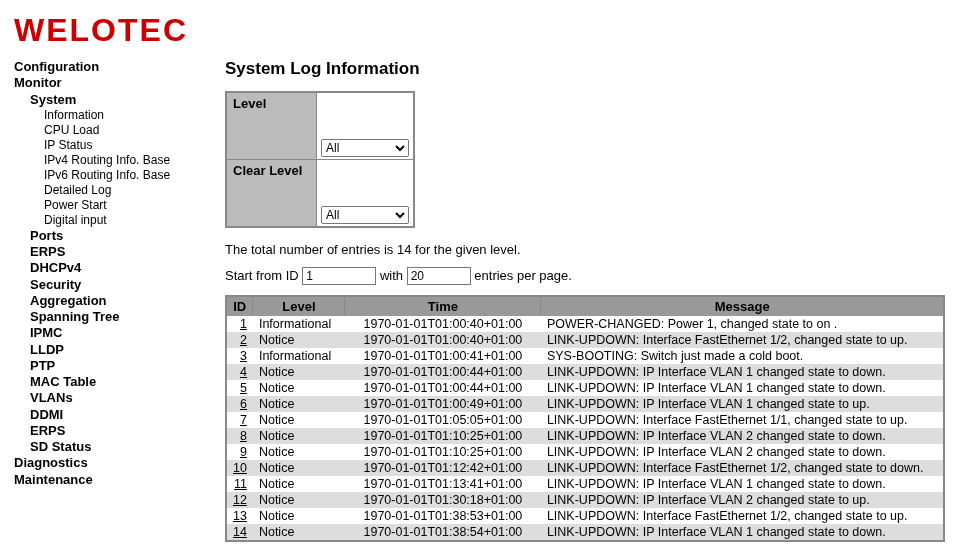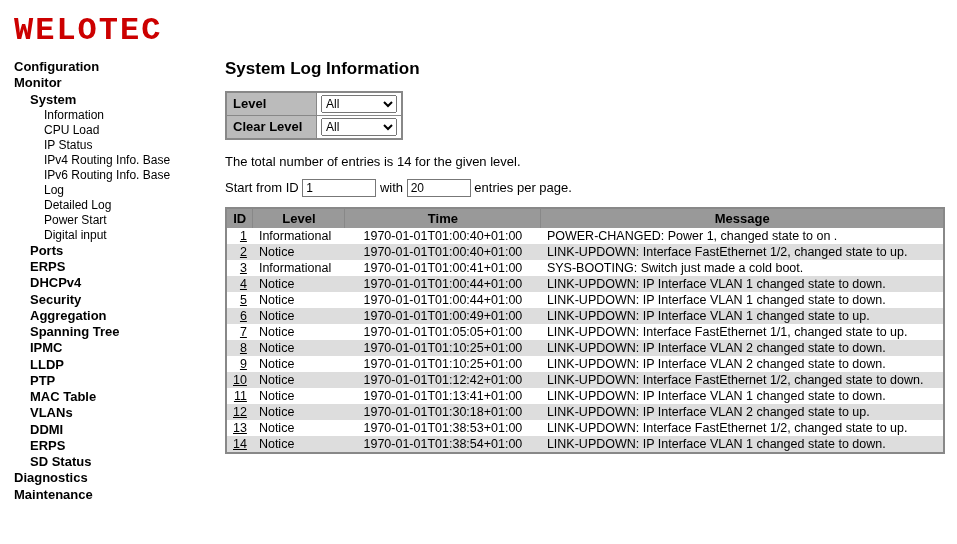--- a/index.html
+++ b/index.html
@@ -1,33 +1,33 @@
 <!DOCTYPE html>
 <html><head>
 <meta charset="utf-8">
 <style>
   * { box-sizing: border-box; }
   body { margin:0; padding:0; font-family: Arial, Helvetica, sans-serif; font-size:13px; color:#000; }
   .page { width:957px; height:544px; position:relative; background:#fff; }
   .logo { padding:12px 0 6px 14px; }
-  .logo-main { font-family: Liberation Mono, monospace; font-size:32px; font-weight:900; letter-spacing:2px; color:#c00; }
+  .logo-main { font-family: Liberation Sans, sans-serif; font-size:32px; font-weight:900; letter-spacing:2px; color:#c00; }
   .logo-tag { font-size:10px; color:#888; letter-spacing:2px; margin-top:-4px; padding-left:82px;}
   .layout { display:flex;justify-content:center; }
   .nav { width:200px; padding:4px 0 0 14px; font-size:13px; line-height:1.25; }
   .nav .top { font-weight:bold; cursor:pointer; }
   .nav .group { padding-left:16px; cursor:pointer;font-weight:bold; }
   .nav .sub { padding-left:30px; font-size:12px; cursor:pointer; }
   .content { flex:1; padding:0 12px 0 28px; }
   .title { font-size:17px; font-weight:bold; margin:4px 0 12px; }
   .filter { border:2px solid #888; border-collapse:collapse; display:inline-block; }
   .filter-row { display:flex; }
   .filter-row + .filter-row { border-top:1px solid #888;}
   .filter-label { width:90px; background:#bbb; font-weight:bold; padding:3px 6px; border-right:1px solid #888;}
   .filter-sel { padding:2px 4px; }
-  .filter-sel select { width:76px; font-size:12px;}
+  .filter-sel select { width:88px; font-size:12px;margin-top:44px;}
   .status-line { margin:14px 0 10px; font-size:13px;}
   .pager { margin-bottom:10px; font-size:13px;}
   .pager input { width:74px; font-size:12px; text-align:left; padding:1px 3px; border:1px solid #777;}
   .pager .w2 { width:64px; }
   table.log { border-collapse:collapse; width:720px; border:2px solid #888;}
   table.log th { background:#999; color:#000; font-weight:bold; text-align:center; padding:2px 6px; border-left:1px solid #b91c1c; border-right:1px solid #888; font-size:13px;}
   table.log td { padding:1px 6px; font-size:12.5px; white-space:nowrap;}
   table.log tbody tr:nth-child(even) { background:#ddd; }
   table.log .col-id { text-align:right; width:26px; text-decoration:underline; cursor:pointer;}
   table.log .col-level { width:92px; }
@@ -46,21 +46,20 @@
   <div class="nav">
     <div class="top">Configuration</div>
     <div class="top">Monitor</div>
     <div class="group">System</div>
     <div id="sys-items">
           <div class="sub">Information</div>
           <div class="sub">CPU Load</div>
           <div class="sub">IP Status</div>
           <div class="sub">IPv4 Routing Info. Base</div>
           <div class="sub">IPv6 Routing Info. Base</div>
-          <div class="sub">Log</div>
           <div class="sub">Detailed Log</div>
           <div class="sub">Power Start</div>
           <div class="sub">Digital input</div>
         </div>
     <div id="groups">
           <div class="group">Ports</div>
           <div class="group">ERPS</div>
           <div class="group">DHCPv4</div>
           <div class="group">Security</div>
           <div class="group">Aggregation</div>

